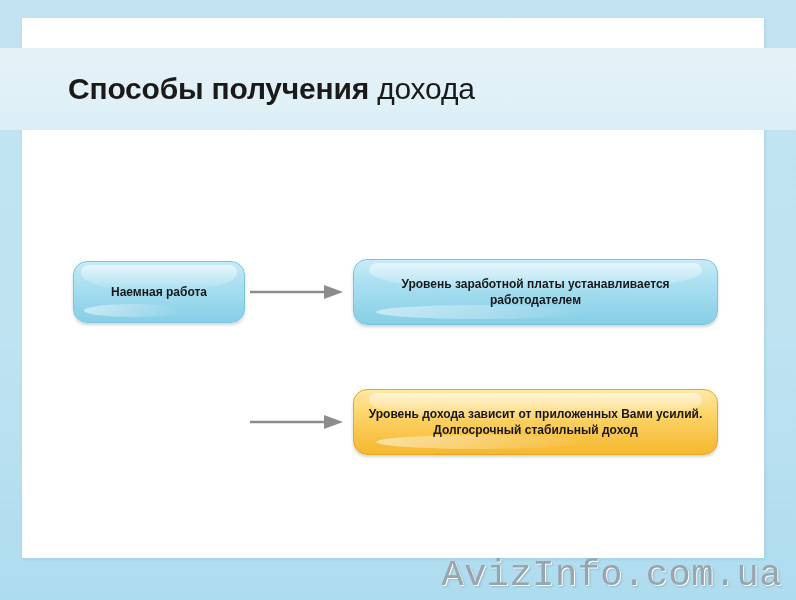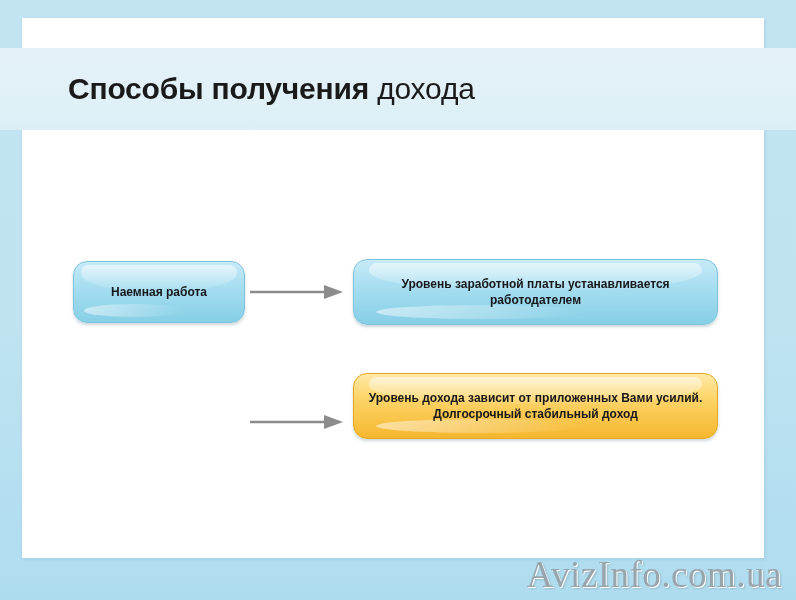--- a/index.html
+++ b/index.html
@@ -120,21 +120,21 @@
   }
 
   
   .arrow { position: absolute; }
 
   
   #watermark {
     position: absolute;
     right: 14px;
     bottom: 4px;
-    font-family: Liberation Serif, serif;
+    font-family: Liberation Mono, monospace;
     font-size: 37px;
     font-weight: 400;
     color: #98a5ac;
     text-shadow: 1px 1px 0 #ffffff, 2px 2px 2px rgba(110,125,135,.35);
     white-space: nowrap;
     letter-spacing: .5px;
   }
 </style>
 </head>
 <body>
@@ -167,21 +167,21 @@
     </div>
 
 
     <div class="arrow" style="left:248px; top:412px; width:96px; height:20px;">
       <svg width="96" height="20" viewBox="0 0 96 20" xmlns="http://www.w3.org/2000/svg">
         <line x1="2" y1="10" x2="78" y2="10" stroke="#8c8c8c" stroke-width="2.6"></line>
         <polygon points="76,3 95,10 76,17" fill="#8c8c8c"></polygon>
       </svg>
     </div>
 
-    <div class="node yellow" style="left:353px; top:373px; width:365px; height:66px;">
+    <div class="node yellow" style="left:353px; top:389px; width:365px; height:66px;">
       <span class="label">Уровень дохода зависит от приложенных Вами усилий. Долгосрочный стабильный доход</span>
     </div>
 
   </div>
 
   <div id="watermark">AvizInfo.com.ua</div>
 
 </div>
 
 </body></html>

